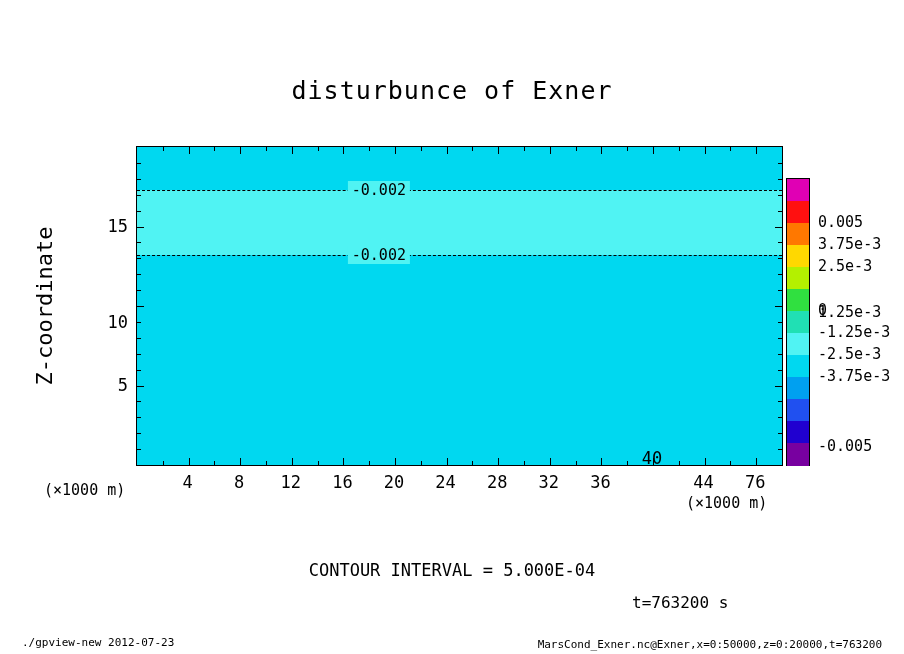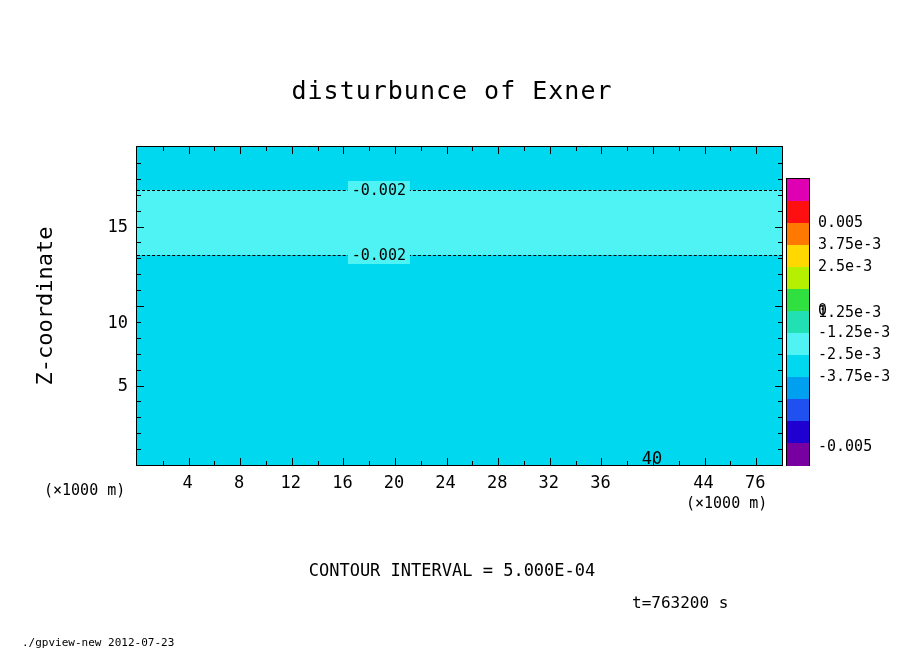--- a/index.html
+++ b/index.html
@@ -300,20 +300,21 @@
       <div class="cb-seg" style="top: 198px; height: 22.6px; background: rgb(0, 160, 240);"></div>
       <div class="cb-seg" style="top: 220px; height: 22.6px; background: rgb(32, 80, 240);"></div>
       <div class="cb-seg" style="top: 242px; height: 22.6px; background: rgb(32, 0, 208);"></div>
       <div class="cb-seg" style="top: 264px; height: 22.6px; background: rgb(120, 0, 160);"></div>
     </div>
 
   <div id="contour-interval">CONTOUR INTERVAL = 5.000E-04</div>
   <div id="time-stamp">t=763200 s</div>
 
   <div id="footer-left">./gpview-new  2012-07-23</div>
+  <div id="footer-right">MarsCond_Exner.nc@Exner,x=0:50000,z=0:20000,t=763200</div>
 
 <div class="xtick-label" style="left: 187.6px; top: 472px;">4</div>
     <div class="xtick-label" style="left: 239.2px; top: 472px;">8</div>
     <div class="xtick-label" style="left: 290.8px; top: 472px;">12</div>
     <div class="xtick-label" style="left: 342.4px; top: 472px;">16</div>
     <div class="xtick-label" style="left: 394px; top: 472px;">20</div>
     <div class="xtick-label" style="left: 445.6px; top: 472px;">24</div>
     <div class="xtick-label" style="left: 497.2px; top: 472px;">28</div>
     <div class="xtick-label" style="left: 548.8px; top: 472px;">32</div>
     <div class="xtick-label" style="left: 600.4px; top: 472px;">36</div>

